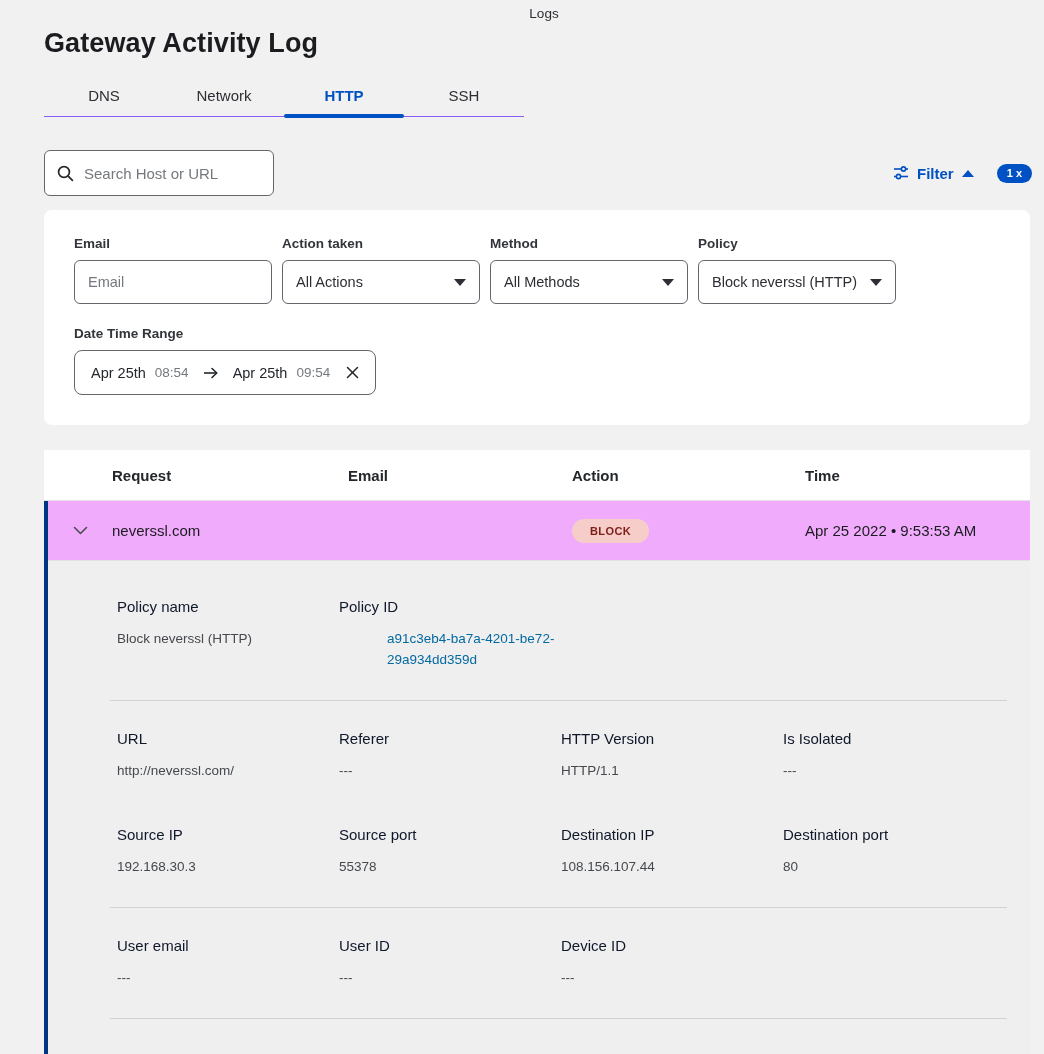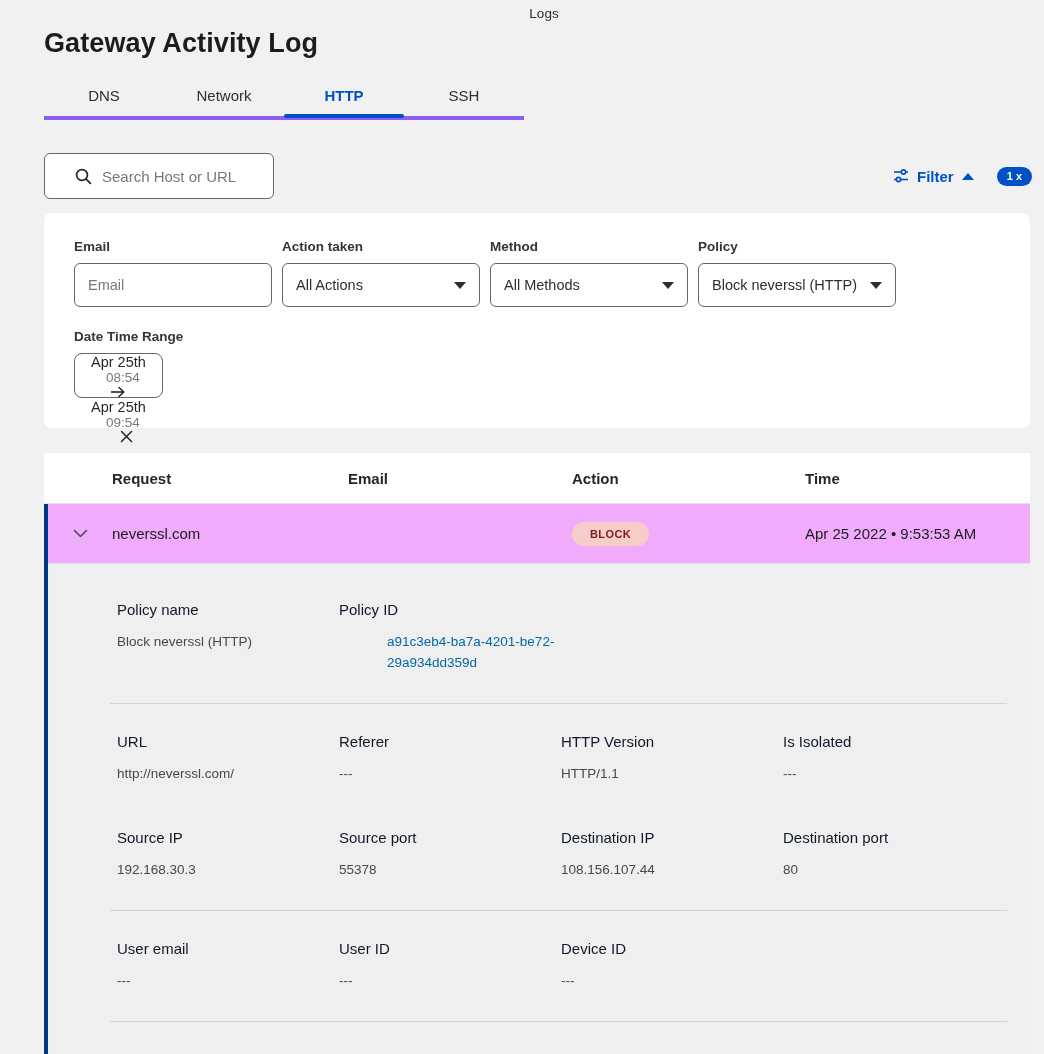--- a/index.html
+++ b/index.html
@@ -6,30 +6,30 @@
   html,body { background:#f1f1f1; }
   body { font-family:"Liberation Sans", sans-serif; color:#1f2023; }
   .page { position:relative; width:1044px; height:1054px; background:#f1f1f1; overflow:hidden; }
 
   
   .header { padding:6px 0 0 44px; }
   .breadcrumb { font-size:13.5px; color:#2c2e33;text-align:center; }
   .title { font-size:27px; font-weight:700; color:#1b1c1f; margin-top:7px; letter-spacing:0.1px; }
 
   
-  .tabs { display:flex; margin:16px 0 0 44px; width:480px; border-bottom:4px solid #8b5cf6;justify-content:center; }
+  .tabs { display:flex; margin:16px 0 0 44px; width:480px; border-bottom:1px solid #8b5cf6;justify-content:center; }
   .tab { position:relative; width:120px; height:41px; display:flex; align-items:center; justify-content:center;
          font-size:15px; color:#2c2e33; cursor:pointer; }
   .tab.active { color:#0051c3; font-weight:700; }
   .tab.active .tab-underline { position:absolute; left:0; right:0; bottom:-2px; height:4px; background:#0051c3; border-radius:2px; }
 
   
   .search-row { display:flex; align-items:center; justify-content:space-between; margin:33px 12px 0 44px; }
   .search-box { display:flex; align-items:center; width:230px; height:46px; background:#fff;
-                border:1px solid #63666b; border-radius:6px; padding:0 30px; }
+                border:1px solid #63666b; border-radius:6px; padding:0 12px; }
   .search-box svg { flex:0 0 auto; margin-right:10px; }
   .search-box input { border:none; outline:none; width:100%; font-size:15px; font-family:"Liberation Sans",sans-serif; color:#2c2e33; background:transparent; }
   .search-box input::placeholder { color:#75787d; }
   .filter-controls { display:flex; align-items:center; gap:23px; }
   .filter-btn { display:flex; align-items:center; gap:8px; cursor:pointer; }
   .filter-label { font-size:15px; font-weight:700; color:#0051c3; }
   .caret-up { width:0; height:0; border-left:6px solid transparent; border-right:6px solid transparent; border-bottom:7px solid #0051c3; }
   .count-badge { background:#0051c3; color:#fff; font-size:11px; font-weight:700; border-radius:10px;
                  padding:3px 10px; line-height:13px; cursor:pointer; }
 
@@ -40,21 +40,21 @@
   .field-label { font-size:13.5px; font-weight:700; color:#32353a; margin-bottom:9px; }
   .text-input { width:100%; height:44px; border:1px solid #63666b; border-radius:6px; padding:0 13px;
                 font-size:14.5px; font-family:"Liberation Sans",sans-serif; color:#2c2e33; outline:none; }
   .text-input::placeholder { color:#75787d; }
   .select { width:100%; height:44px; border:1px solid #63666b; border-radius:6px; padding:2px 13px;
             display:flex; align-items:center; justify-content:space-between; font-size:14.5px; color:#2c2e33;
             background:#fff; cursor:pointer; }
   .caret-down { width:0; height:0; border-left:6px solid transparent; border-right:6px solid transparent; border-top:7px solid #2c2e33; }
   .date-label { margin-top:22px; }
   .date-field { display:inline-flex; align-items:center; height:45px; border:1px solid #63666b; border-radius:8px;
-                padding:0 16px; background:#fff; cursor:pointer;flex-direction:column; }
+                padding:0 16px; background:#fff; cursor:pointer; }
   .date-field .d { font-size:14.5px; color:#24272b; }
   .date-field .t { font-size:13.5px; color:#75787d; margin-left:9px; }
   .date-arrow { margin:0 14px; display:flex; }
   .date-clear { margin-left:16px; display:flex; cursor:pointer; }
 
   
   .table-card { width:986px; margin:25px 0 0 44px; }
   .thead { display:grid; grid-template-columns:68px 236px 224px 233px 1fr; height:51px; align-items:center;
            background:#fff; border-bottom:1px solid #e3e3e3; }
   .thead .th { font-size:15px; font-weight:700; color:#24272b; }

